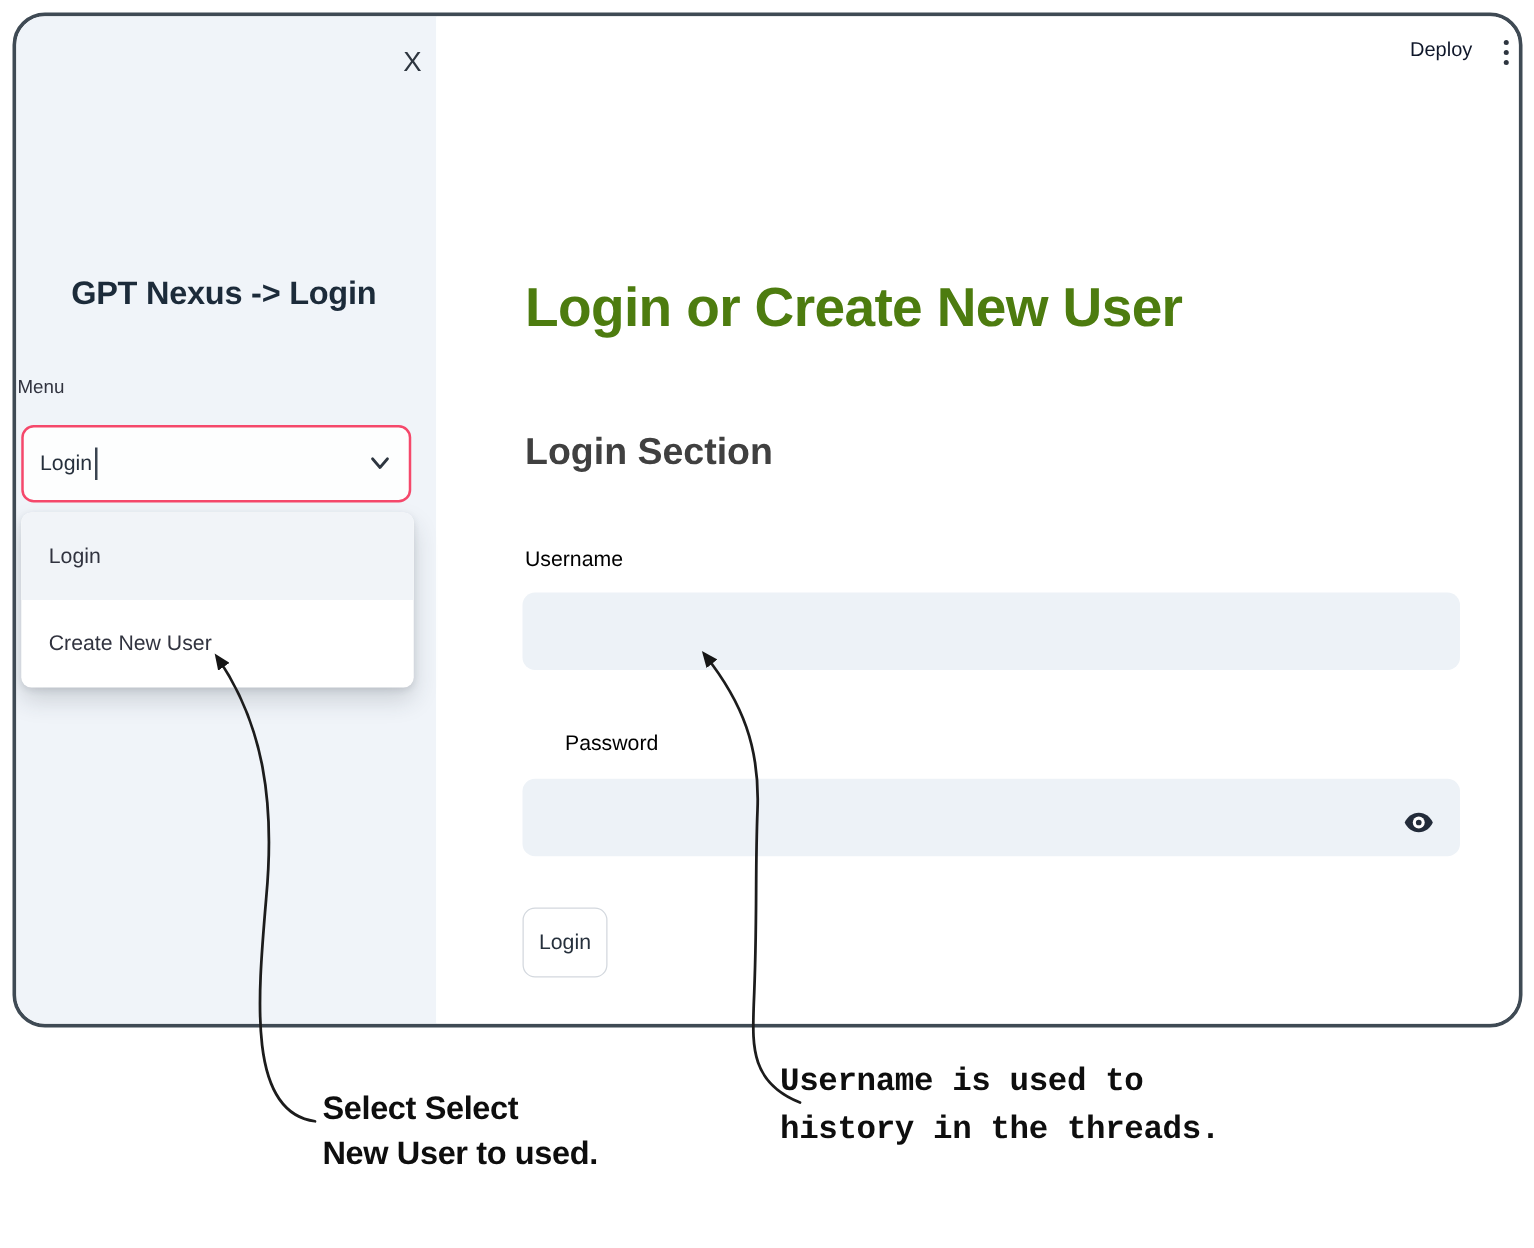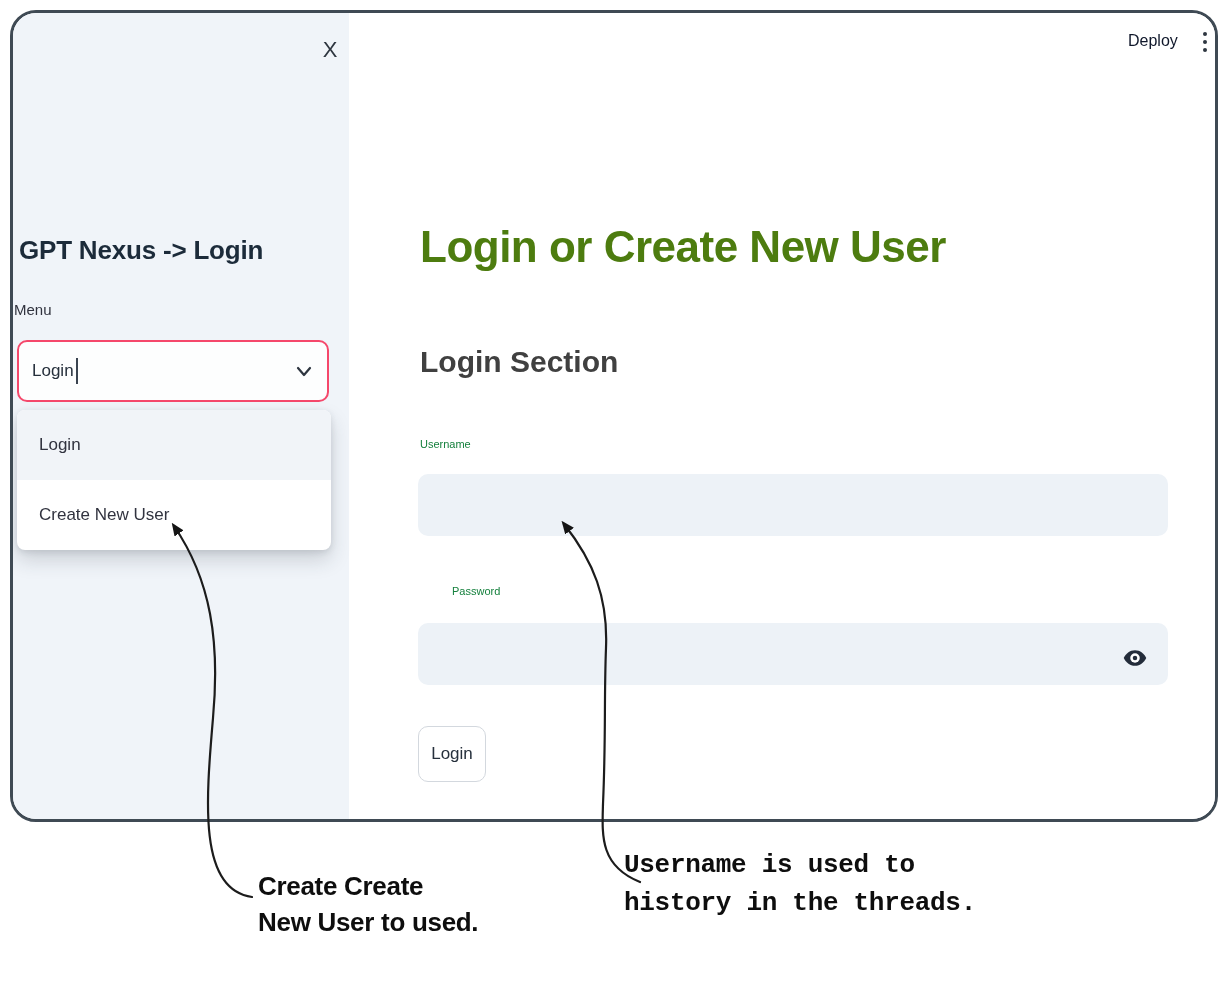--- a/index.html
+++ b/index.html
@@ -18,22 +18,22 @@
   }
   .main{position:absolute;left:336px;top:0;right:0;bottom:0;background:#ffffff;}
 
   
   .close-x{
     position:absolute;left:300px;top:20px;width:34px;height:34px;
     font-size:22px;line-height:34px;text-align:center;color:#2e3640;
     cursor:pointer;user-select:none;font-weight:400;
   }
   .sb-title{
-    position:absolute;left:6px;top:222px;width:320px;
-    font-size:26px;font-weight:700;color:#1c2b3a;letter-spacing:-0.2px;
+    position:absolute;left:6px;top:206px;width:320px;
+    font-size:26px;font-weight:700;color:#1c2b3a;letter-spacing:-0.2px;text-align:center;
   }
   .sb-menu-label{
     position:absolute;left:1px;top:288px;font-size:15px;color:#31333f;
   }
   .selectbox{
     position:absolute;left:4px;top:327px;width:312px;height:62px;
     background:#fdfefe;border:2px solid #f5486b;border-radius:10px;
     display:flex;align-items:center;box-sizing:border-box;cursor:pointer;
   }
   .selectbox .val{font-size:17px;color:#26303c;margin-left:13px;}
@@ -57,21 +57,21 @@
   .kebab i{display:block;width:4px;height:4px;border-radius:50%;background:#2e3640;margin:0 auto 4px auto;}
 
   
   .h1{
     position:absolute;left:420px;top:222px;font-size:44px;font-weight:800;
     color:#4d7c0f;letter-spacing:-0.5px;
   }
   .h2{
     position:absolute;left:420px;top:345px;font-size:30px;font-weight:700;color:#404040;
   }
-  .fld-label{position:absolute;font-size:11px;color:#15803d;}
+  .fld-label{position:absolute;font-size:17px;color:#000000;}
   .lbl-user{left:420px;top:438px;}
   .lbl-pass{left:420px;top:585px;margin-left:32px;}
   .txt-input{
     position:absolute;left:418px;width:750px;height:62px;
     background:#edf2f7;border:none;border-radius:10px;box-sizing:border-box;
     font-size:17px;color:#31333f;padding:0 46px 0 16px;outline:none;
     font-family:"Liberation Sans",sans-serif;
   }
   .inp-user{top:474px;}
   .inp-pass{top:623px;}
@@ -145,21 +145,21 @@
     <svg width="26" height="26" viewBox="0 0 24 24">
       <path d="M12 4.8 C7.2 4.8 3.4 8 1.6 12 C3.4 16 7.2 19.2 12 19.2 C16.8 19.2 20.6 16 22.4 12 C20.6 8 16.8 4.8 12 4.8 Z" fill="#232c3a"></path>
       <circle cx="12" cy="12" r="4.4" fill="#ffffff"></circle>
       <circle cx="12" cy="12" r="2.1" fill="#232c3a"></circle>
     </svg>
   </span>
 
   <button class="login-btn">Login</button>
 
   <div class="ann ann-left">
-    <div>Create Create</div>
+    <div>Select Select</div>
     <div>New User to used.</div>
   </div>
   <div class="ann ann-right">
     <div>Username is used to</div>
     <div>history in the threads.</div>
   </div>
 
   <svg class="arrows" viewBox="0 0 1227 998">
     <defs>
       <marker id="ah" orient="auto" markerWidth="13" markerHeight="11" refX="9" refY="5.5" markerUnits="userSpaceOnUse">

